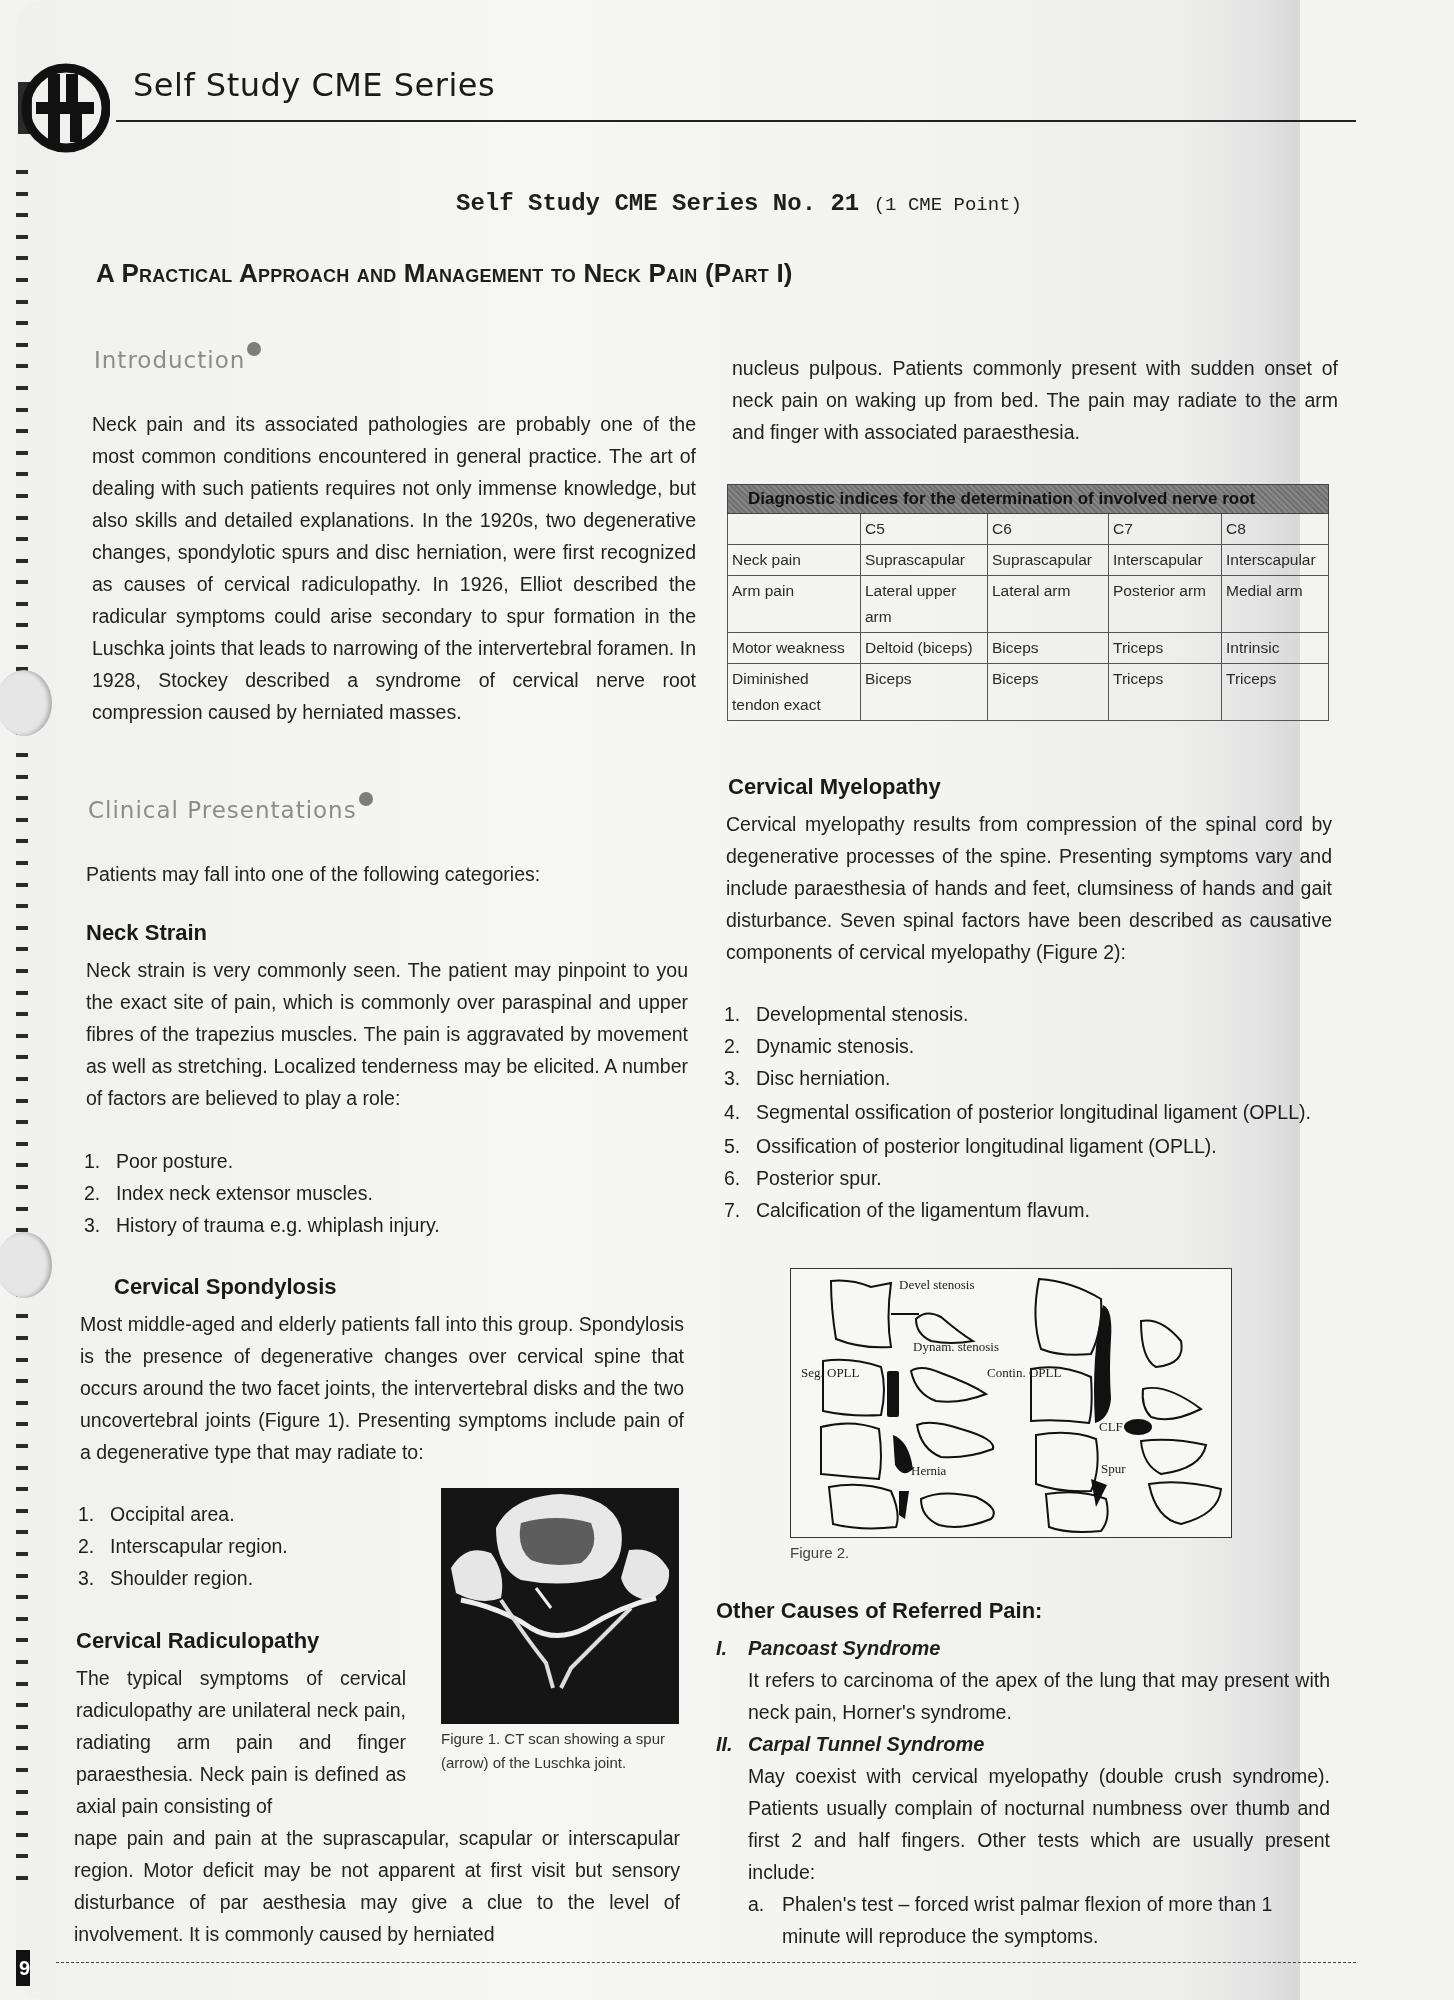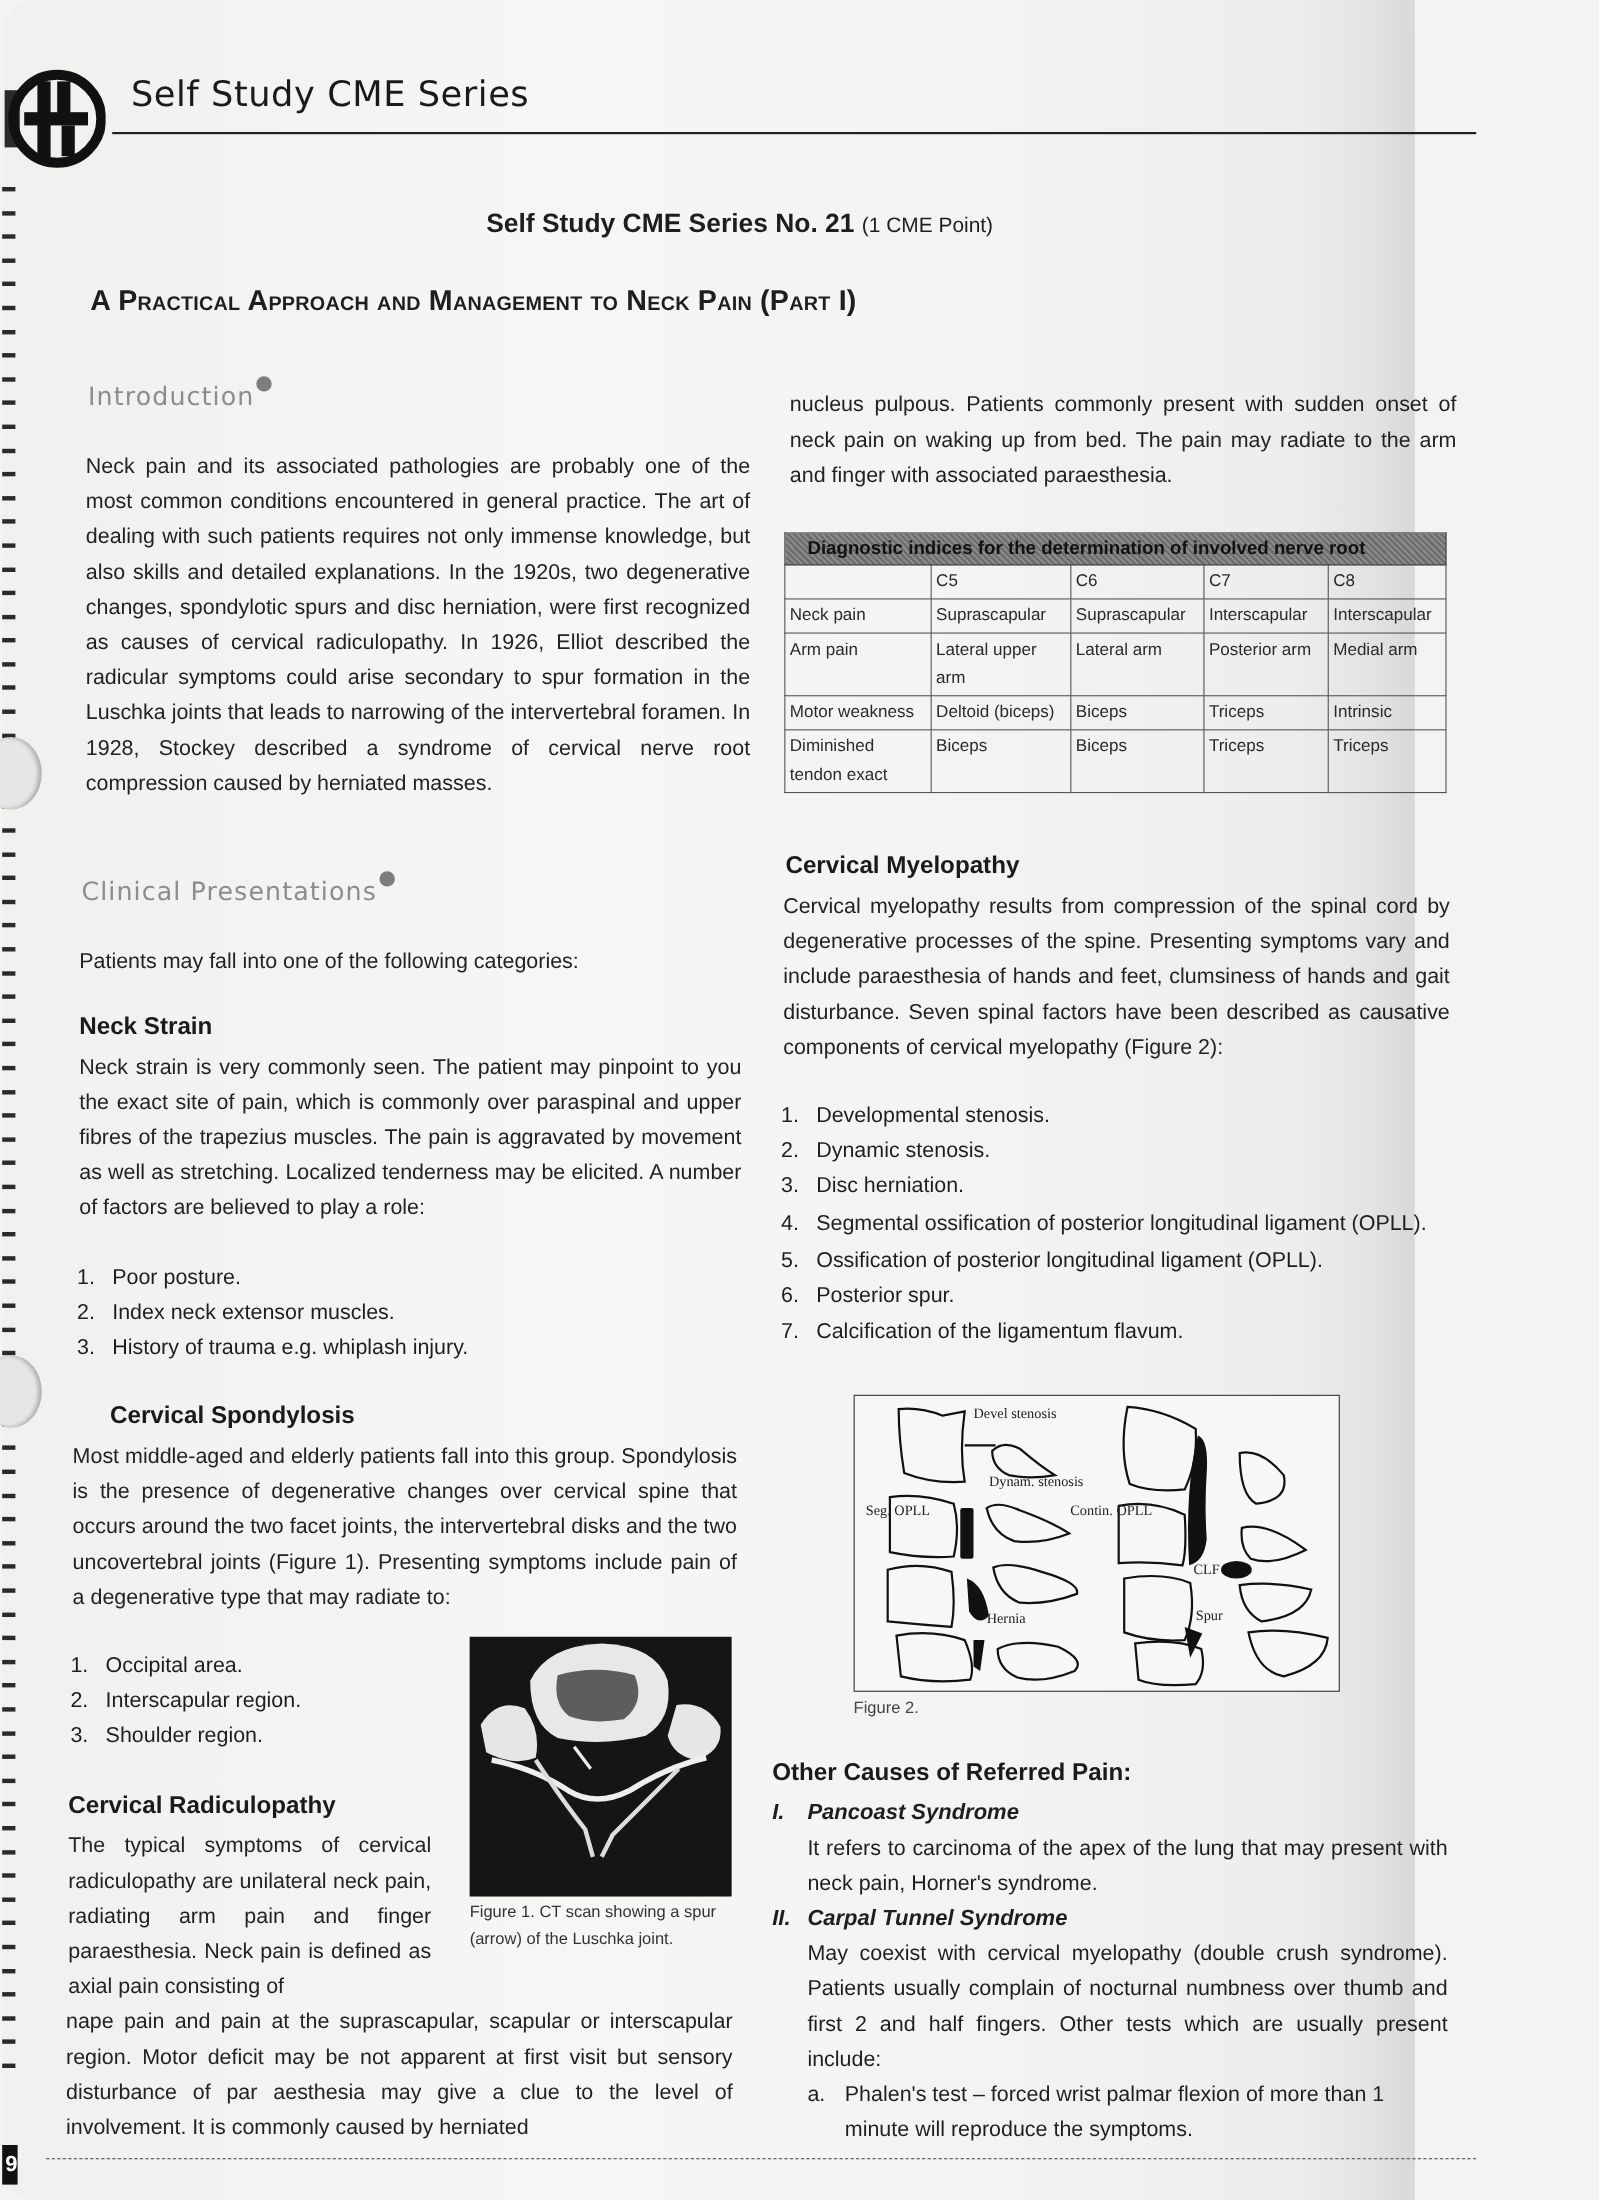--- a/index.html
+++ b/index.html
@@ -2,38 +2,38 @@
 <html><head>
 <meta charset="utf-8">
 <style>
   html, body { margin: 0; padding: 0; }
   body {
     width: 1454px; height: 2000px; position: relative; overflow: hidden;
     background: #f3f3f1;
     font-family: "Liberation Sans", sans-serif;
     color: #1e1e1e;
   }
-  .page { position: absolute; left: 2px; top: 0; width: 1284px; height: 2000px;
+  .page { position: absolute; left: 16px; top: 0; width: 1284px; height: 2000px;
     background: linear-gradient(90deg, #f0f0ee 0%, #f6f6f4 40%, #f3f3f1 70%, #ebebea 100%); border-radius: 31px; }
   .right-edge { position: absolute; right: 0; top: 0; width: 110px; height: 2000px;
     background: linear-gradient(90deg, rgba(255,255,255,0) 0%, #e4e4e4 60%, #d8d8d8 100%); }
 
   
   .binding { position: absolute; left: 0; top: 170px; width: 14px; height: 1760px; }
   .binding span { display: block; width: 12px; height: 4px; background: #2a2a2a; margin-bottom: 17.6px; }
   .punch { position: absolute; left: -20px; width: 56px; height: 66px; border-radius: 50%;
     background: #e6e6e6; box-shadow: inset -3px 0 4px rgba(0,0,0,0.25); }
 
   
   .logo { position: absolute; left: 2px; top: 62px; width: 92px; height: 92px; }
   .series-title { position: absolute; left: 117px; top: 66px; font-size: 32px; letter-spacing: 0.5px;
     font-family: "DejaVu Sans", sans-serif; color: #1a1a1a; }
   .header-rule { position: absolute; left: 100px; top: 120px; width: 1240px; height: 2px; background: #222; }
 
-  .cme-no { position: absolute; left: 440px; top: 190px; font-size: 24px; font-weight: bold; }
+  .cme-no { position: absolute; left: 440px; top: 190px; font-size: 24px; font-weight: bold; font-family: Liberation Mono, monospace; }
   .cme-no .pt { font-weight: normal; font-size: 19px; }
   .main-title { position: absolute; left: 80px; top: 258px; font-size: 26px; font-weight: bold;
     font-variant: small-caps; letter-spacing: 0.2px; }
 
   .sec-heading { position: absolute; font-size: 23px; color: #8c8c8c; letter-spacing: 1px;
     font-family: "DejaVu Sans", sans-serif; }
   .sec-heading .swirl { display: inline-block; width: 14px; height: 14px; border-radius: 50%;
     background: #7d7d7d; vertical-align: 12px; margin-left: 2px; }
 
   .para { position: absolute; font-size: 19.5px; line-height: 32px; text-align: justify; color: #222; }

